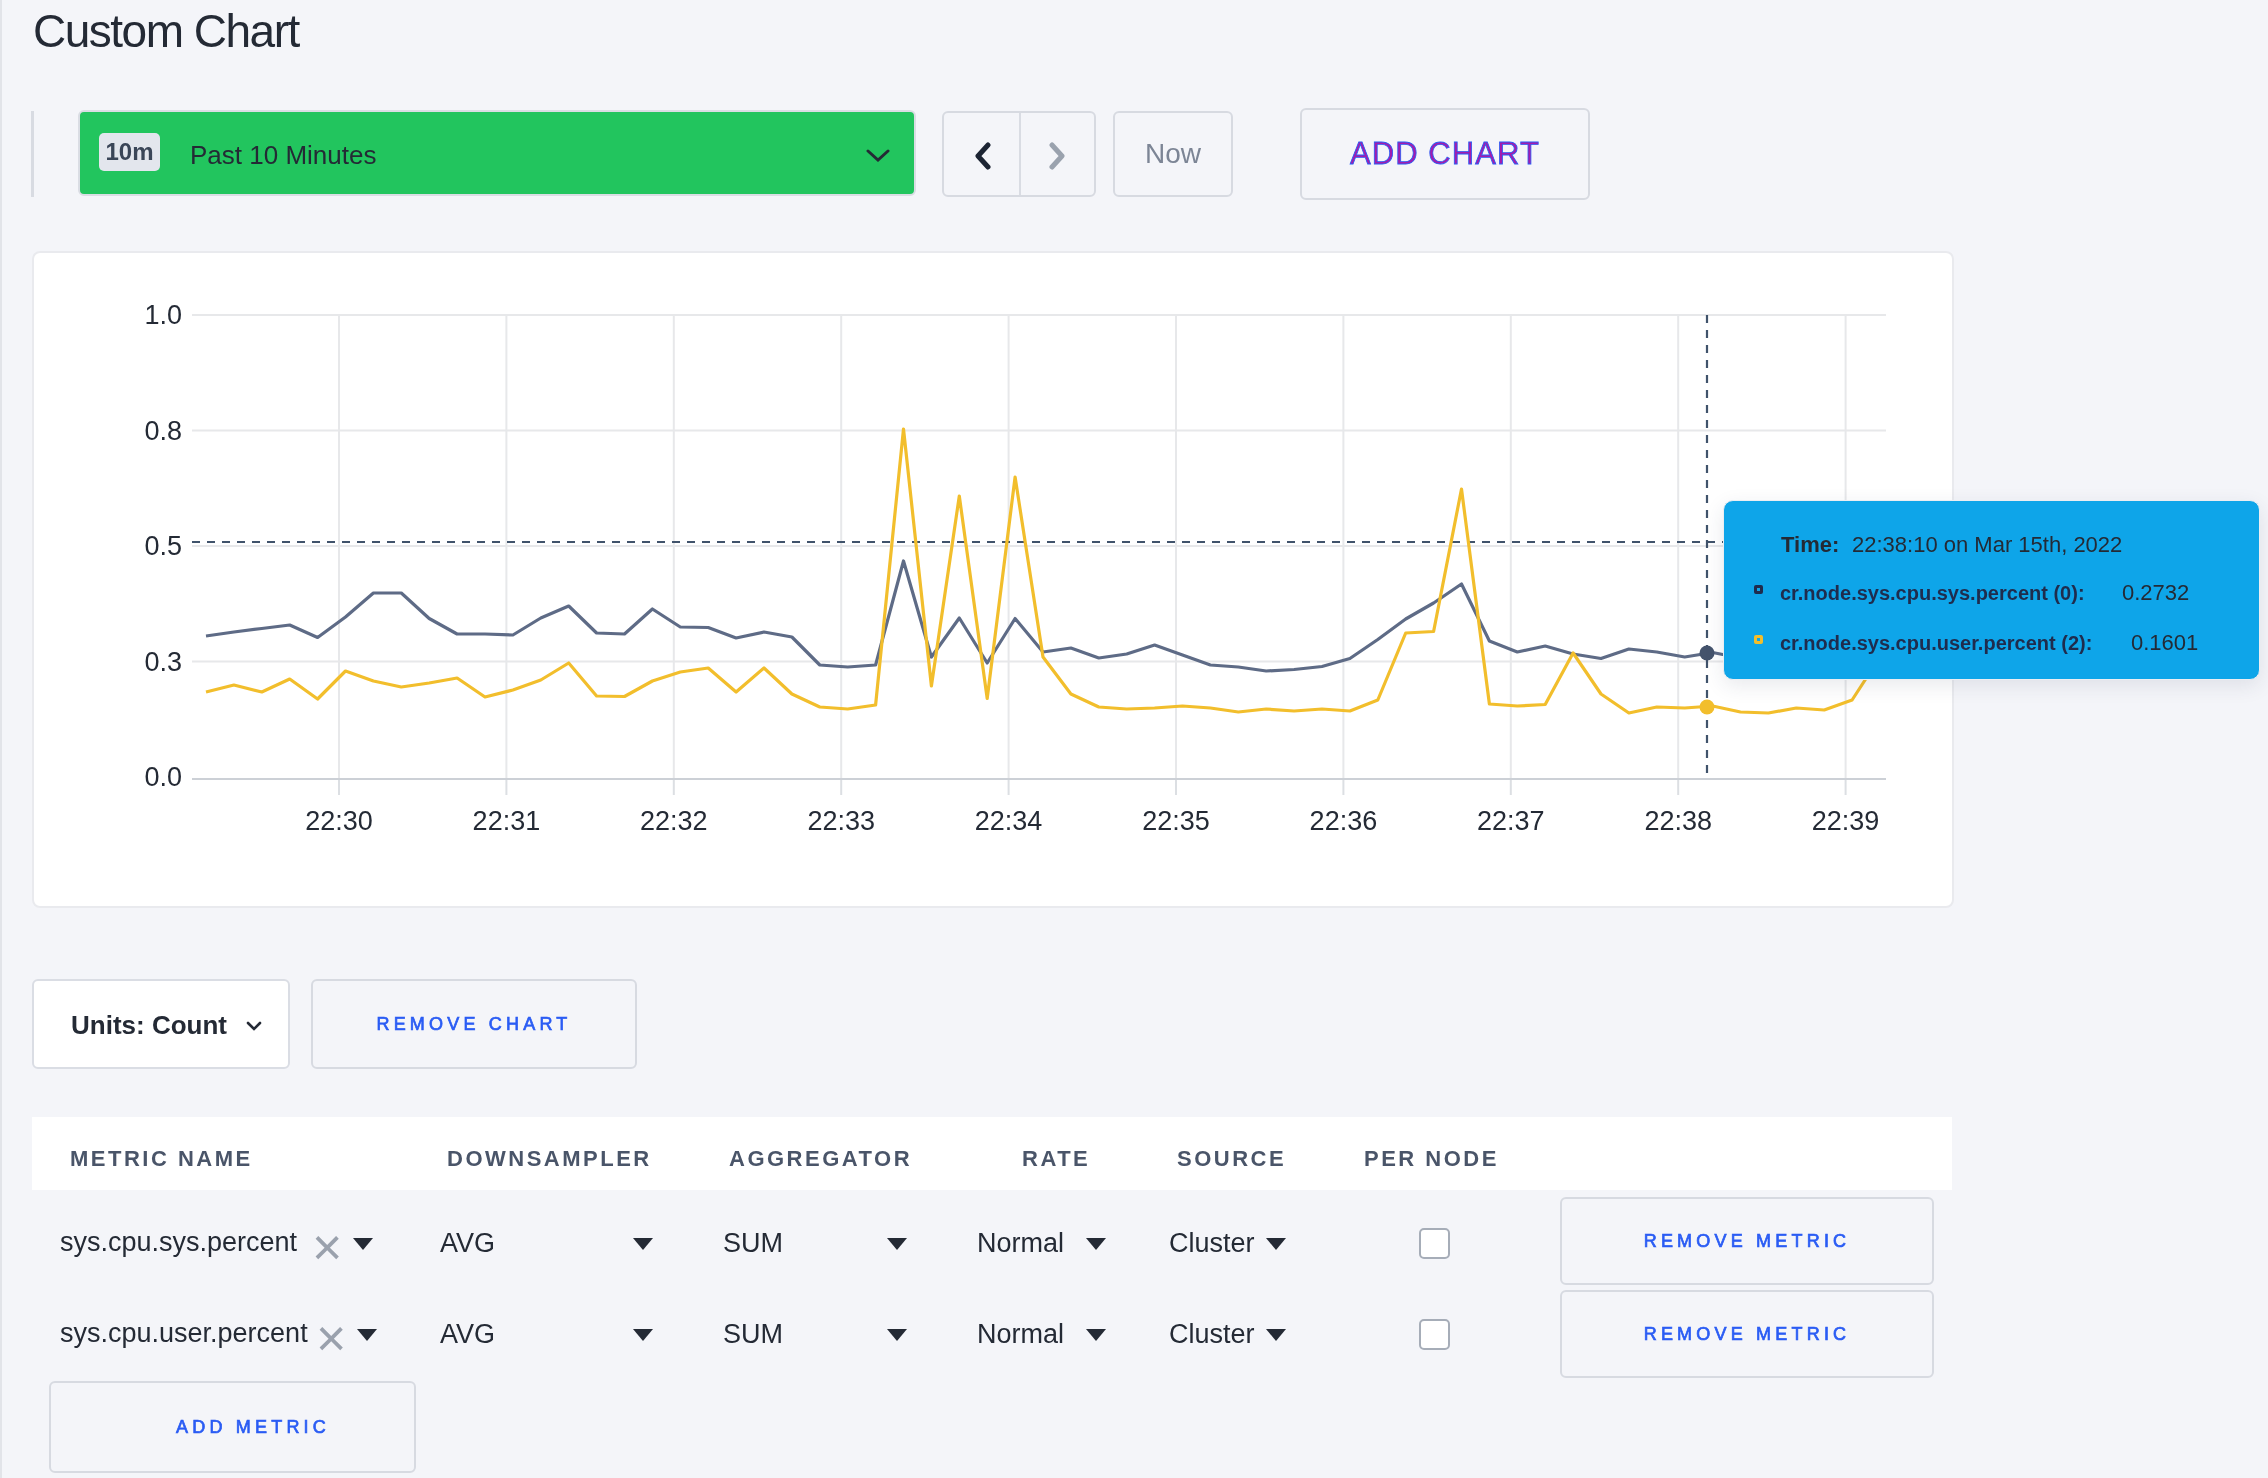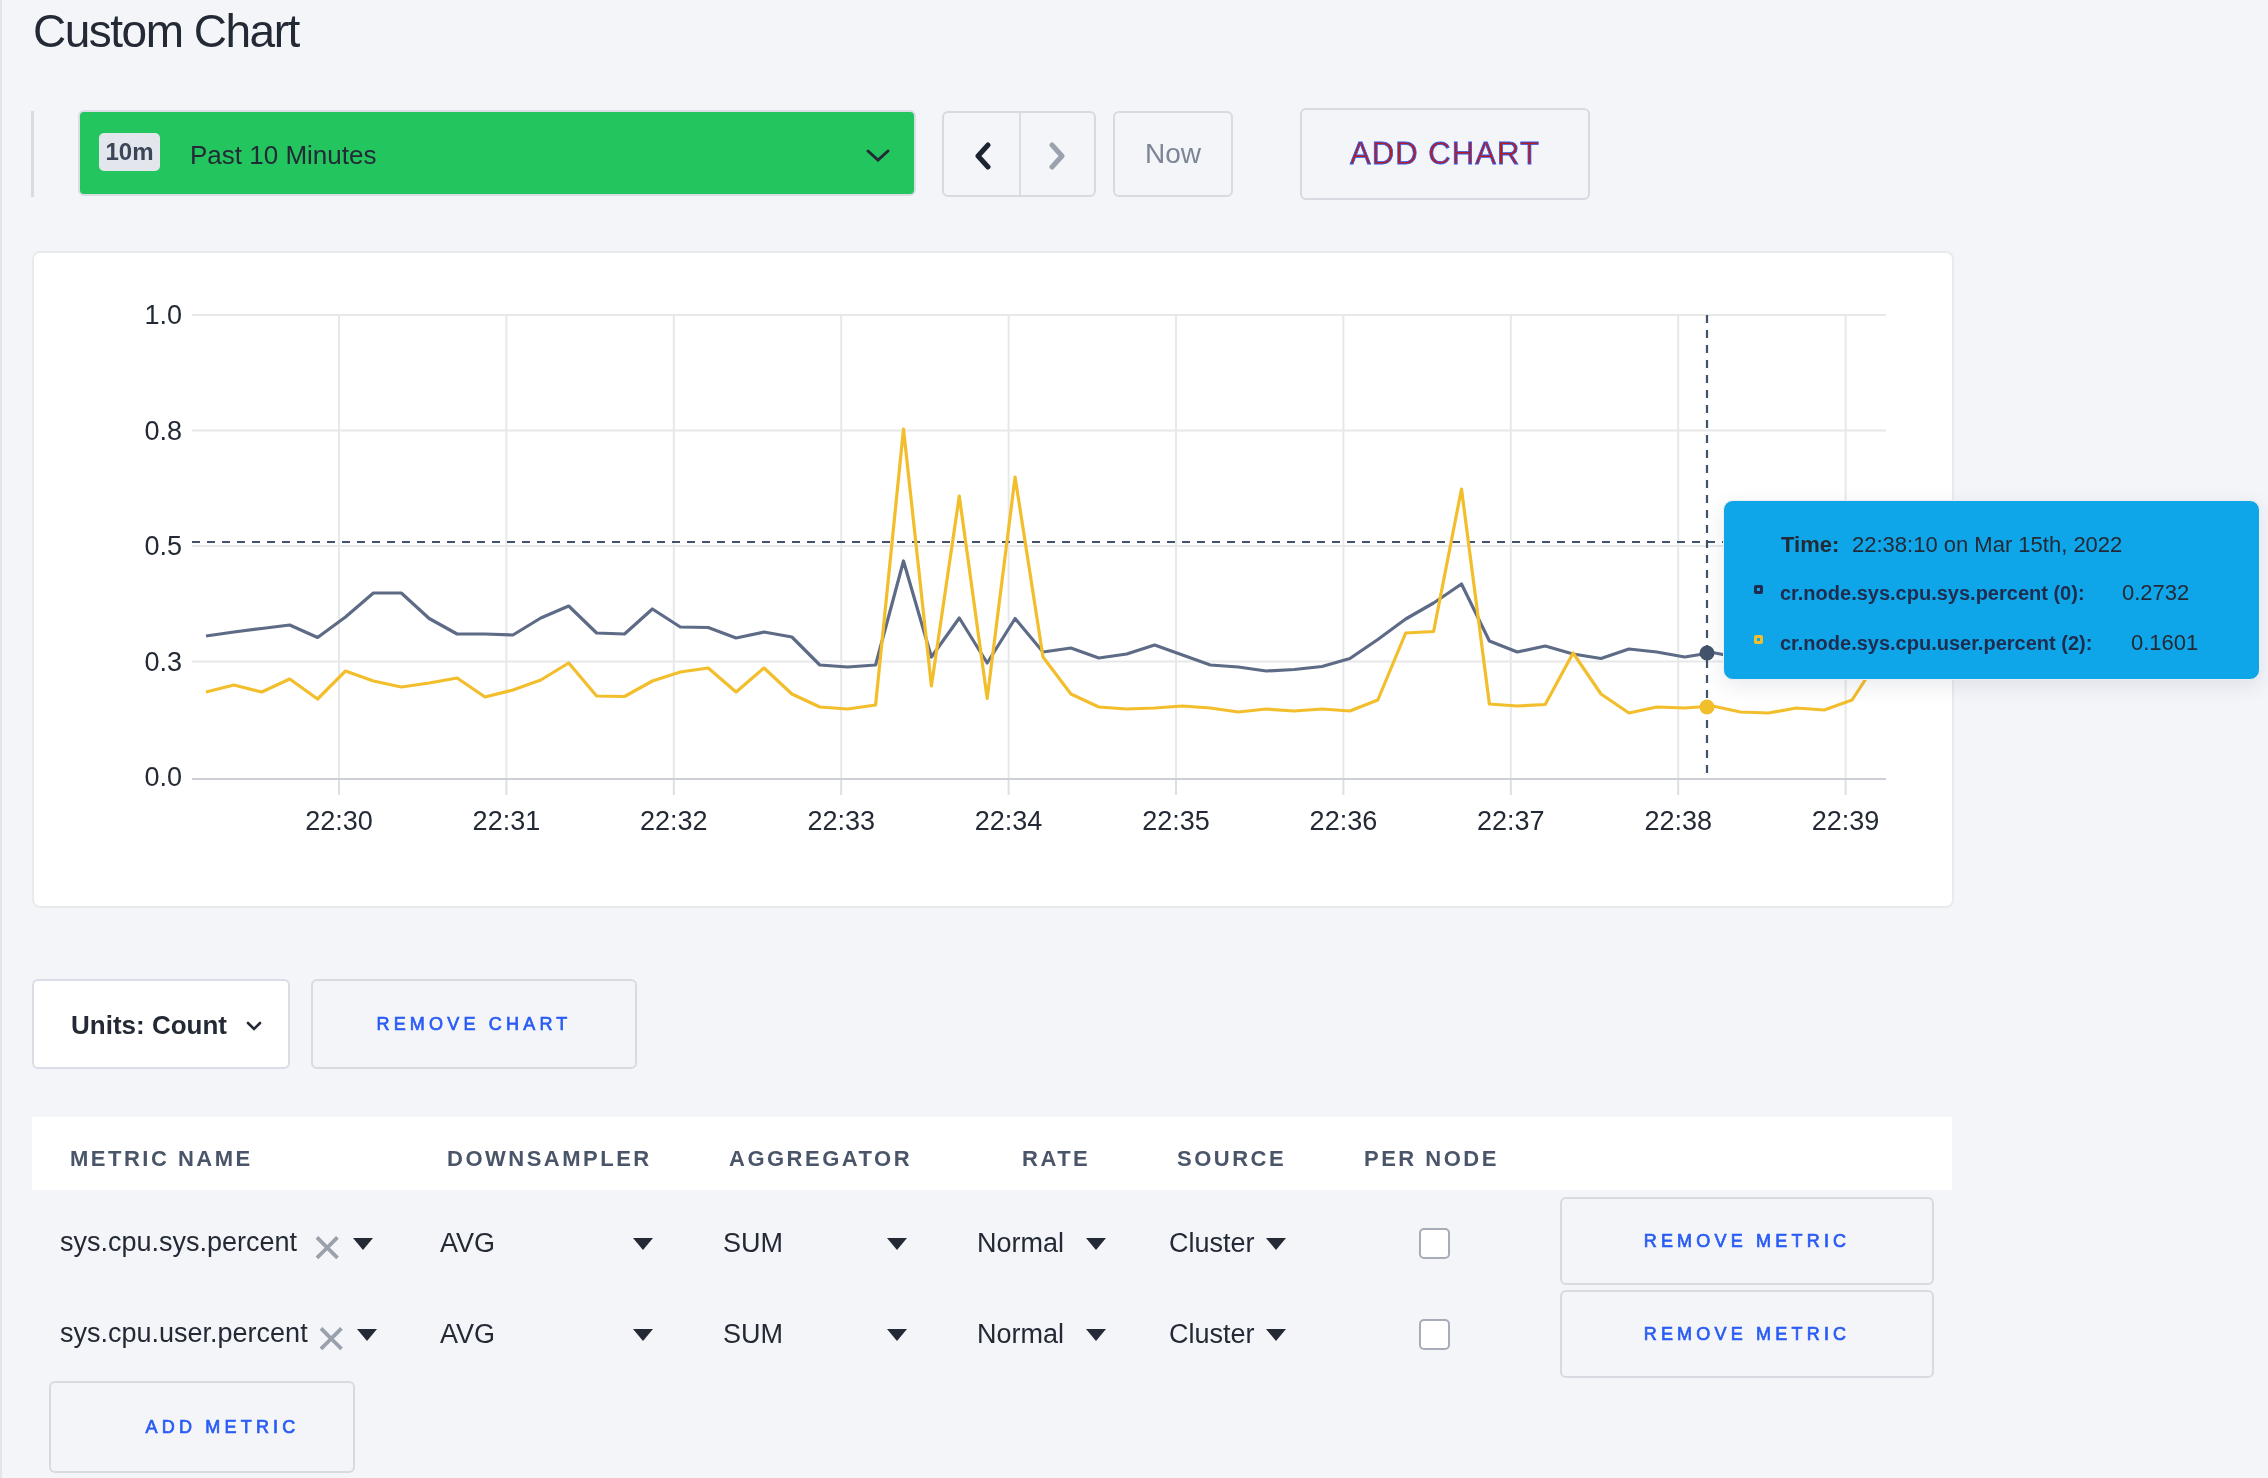--- a/index.html
+++ b/index.html
@@ -22,21 +22,21 @@
 <div class="btn" style="left:942px;top:111px;width:154px;height:86px;">
   <div class="abs" style="left:75px;top:0;width:2px;height:82px;background:#d9dce3"></div>
   <svg class="abs" style="left:30px;top:29px" width="17" height="28" viewBox="0 0 17 28">
       <path d="M14 3 L4 14 L14 25" fill="none" stroke="#1c2433" stroke-width="5" stroke-linecap="round" stroke-linejoin="round"></path>
     </svg>
   <svg class="abs" style="left:105px;top:29px" width="17" height="28" viewBox="0 0 17 28">
       <path d="M3 3 L13 14 L3 25" fill="none" stroke="#9aa2ae" stroke-width="5" stroke-linecap="round" stroke-linejoin="round"></path>
     </svg>
 </div>
 <div class="btn" style="left:1113px;top:111px;width:120px;height:86px;color:#7c8595;font-size:28px;font-weight:500">Now</div>
-<div class="btn" style="left:1300px;top:108px;width:290px;height:92px;color:#b91c1c;font-size:31px;letter-spacing:1.1px;-webkit-text-stroke:0.8px #2a5cf4">ADD CHART</div>
+<div class="btn" style="left:1300px;top:108px;width:290px;height:92px;color:#a21caf;font-size:31px;letter-spacing:1.1px;-webkit-text-stroke:0.8px #2a5cf4">ADD CHART</div>
 
 <div class="abs" style="left:32px;top:251px;width:1922px;height:657px;background:#fff;border:2px solid #e9eaee;border-radius:8px"></div>
 <svg class="abs" style="left:32px;top:251px" width="1922" height="657" viewBox="32 251 1922 657" font-family="Liberation Sans,sans-serif">
 <line x1="192" y1="315" x2="1886" y2="315" stroke="#e7e8ea" stroke-width="2"></line>
 <line x1="192" y1="430.5" x2="1886" y2="430.5" stroke="#e7e8ea" stroke-width="2"></line>
 <line x1="192" y1="546" x2="1886" y2="546" stroke="#e7e8ea" stroke-width="2"></line>
 <line x1="192" y1="661.5" x2="1886" y2="661.5" stroke="#e7e8ea" stroke-width="2"></line>
 <line x1="339.0" y1="315" x2="339.0" y2="779" stroke="#e7e8ea" stroke-width="2"></line>
 <line x1="339.0" y1="779" x2="339.0" y2="795" stroke="#dcdfe3" stroke-width="2"></line>
 <line x1="506.4" y1="315" x2="506.4" y2="779" stroke="#e7e8ea" stroke-width="2"></line>
@@ -128,12 +128,12 @@
 <div class="abs" style="left:633px;top:1329px;width:0;height:0;border-left:10px solid transparent;border-right:10px solid transparent;border-top:12px solid #242a35"></div>
 <div class="abs" style="left:723px;top:1319px;font-size:27px;color:#242a35">SUM</div>
 <div class="abs" style="left:887px;top:1329px;width:0;height:0;border-left:10px solid transparent;border-right:10px solid transparent;border-top:12px solid #242a35"></div>
 <div class="abs" style="left:977px;top:1319px;font-size:27px;color:#242a35">Normal</div>
 <div class="abs" style="left:1086px;top:1329px;width:0;height:0;border-left:10px solid transparent;border-right:10px solid transparent;border-top:12px solid #242a35"></div>
 <div class="abs" style="left:1169px;top:1319px;font-size:27px;color:#242a35">Cluster</div>
 <div class="abs" style="left:1266px;top:1329px;width:0;height:0;border-left:10px solid transparent;border-right:10px solid transparent;border-top:12px solid #242a35"></div>
 <div class="abs" style="left:1419px;top:1319px;width:31px;height:31px;background:#fff;border:2px solid #a6adb8;border-radius:5px"></div>
 <div class="btn blue" style="left:1560px;top:1197px;width:374px;height:88px;">REMOVE METRIC</div>
 <div class="btn blue" style="left:1560px;top:1290px;width:374px;height:88px;">REMOVE METRIC</div>
-<div class="btn blue" style="left:49px;top:1381px;width:306px;height:92px;padding-left:41px;">ADD METRIC</div>
+<div class="btn blue" style="left:49px;top:1381px;width:367px;height:92px;padding-left:41px;">ADD METRIC</div>
 </body></html>

